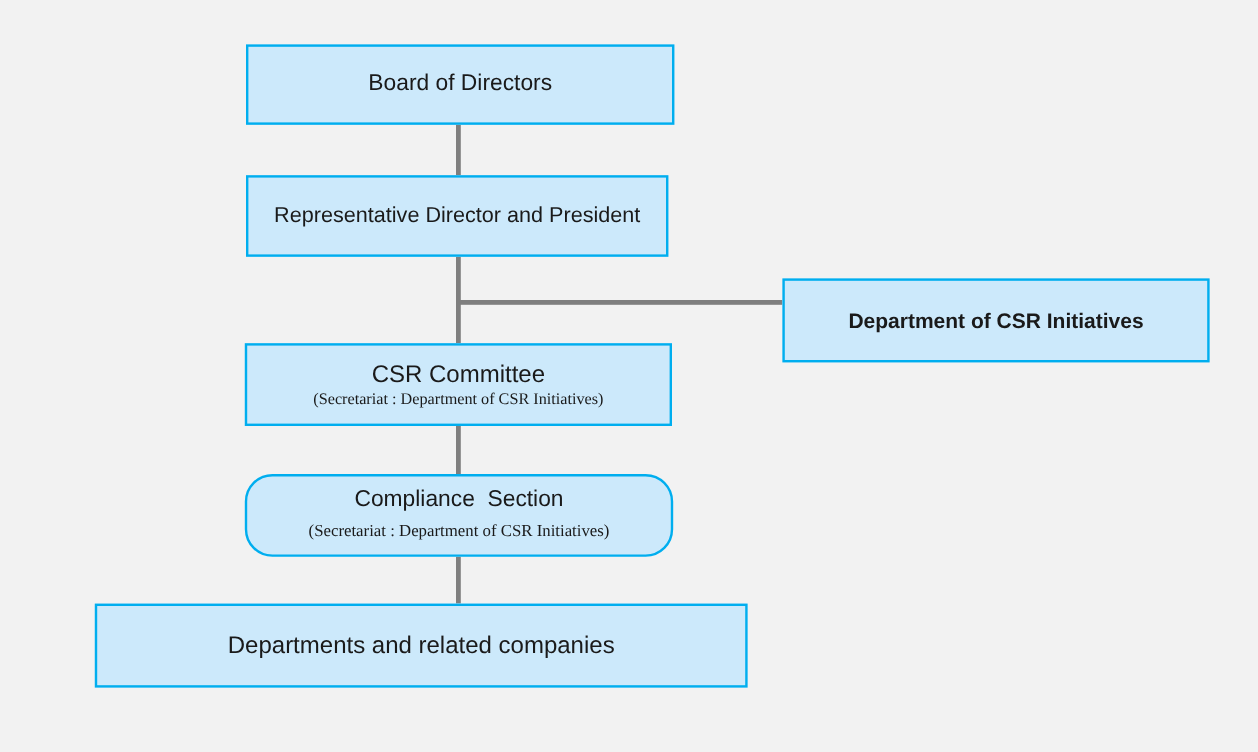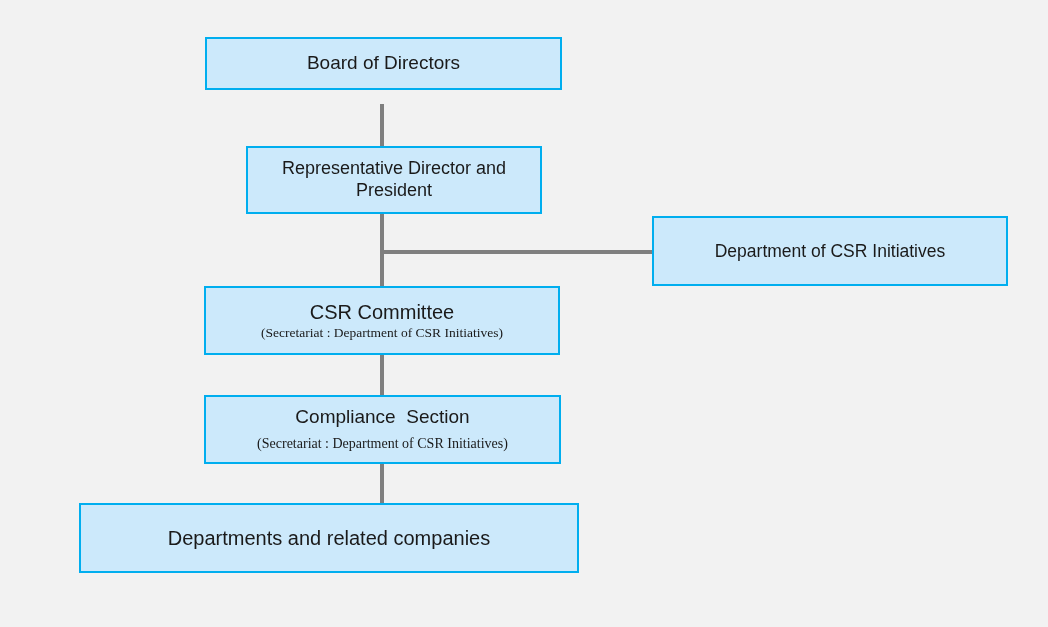--- a/index.html
+++ b/index.html
@@ -42,31 +42,31 @@
     font-family: Liberation Serif, serif;
   }
   .connector {
     position: absolute;
     background: #7f7f7f;
   }
   .connector.v { width: 4px; }
   .connector.h { height: 4px; }
 
   
-  .node--board        { left: 205px; top: 37px;  width: 357px; height: 53px; }
-  .node--president    { left: 205px; top: 146px; width: 296px; height: 68px; margin-left: 41px; }
+  .node--board        { left: 205px; top: 37px;  width: 357px; height: 67px; }
+  .node--president    { left: 205px; top: 146px; width: 352px; height: 68px; }
   .node--president .title { font-size: 18px; }
-  .node--csr-dept     { left: 652px; top: 216px; width: 356px; height: 70px; }
+  .node--csr-dept     { left: 652px; top: 232px; width: 356px; height: 70px; font-weight: bold; }
   .node--csr-dept .title { font-size: 17.5px; }
   .node--committee    { left: 204px; top: 286px; width: 356px; height: 69px; }
   .node--committee .title { font-size: 20px; text-align: right; }
   .node--committee .subtitle { margin-top: 1px; }
-  .node--compliance   { left: 204px; top: 395px; width: 357px; height: 69px; }
+  .node--compliance   { left: 204px; top: 395px; width: 357px; height: 69px; border-radius: 23px; }
   .node--compliance .subtitle { margin-top: 7px; font-size: 14px; }
-  .node--departments  { left: 79px;  top: 503px; width: 500px; height: 70px; }
+  .node--departments  { left: 79px;  top: 503px; width: 544px; height: 70px; }
   .node--departments .title { font-size: 20px; }
 
   
   .connector--board-president      { left: 380px; top: 104px; height: 42px; }
   .connector--president-committee  { left: 380px; top: 214px; height: 72px; }
   .connector--branch-csr-dept      { left: 380px; top: 250px; width: 272px; }
   .connector--committee-compliance { left: 380px; top: 355px; height: 40px; }
   .connector--compliance-depts     { left: 380px; top: 464px; height: 39px; }
 </style>
 </head>

